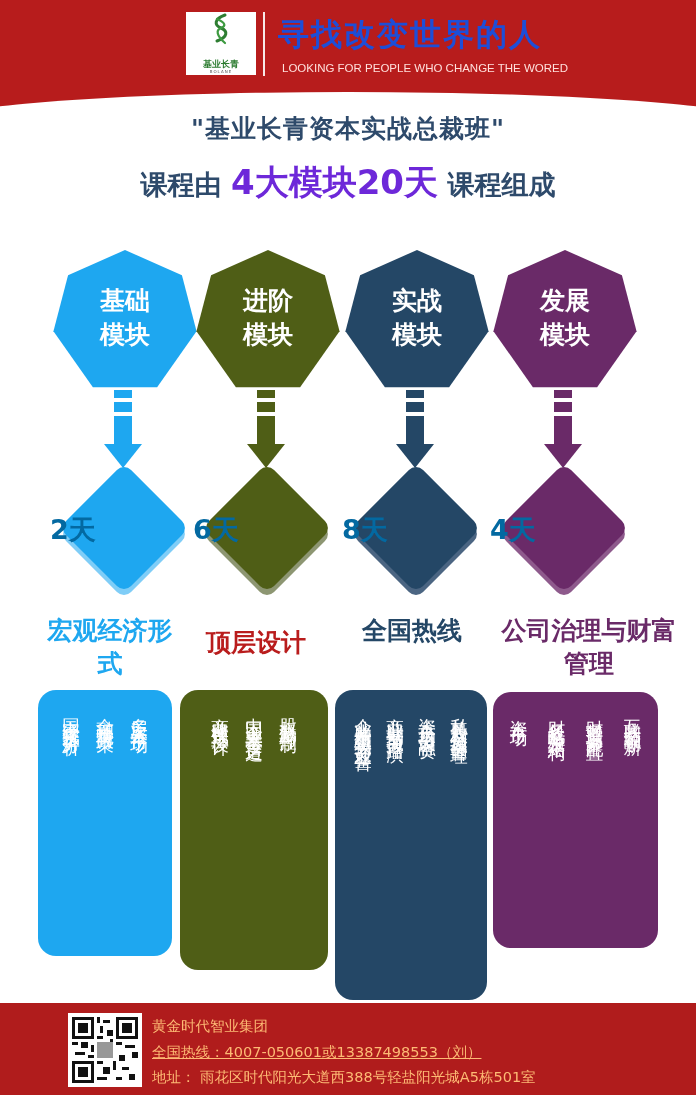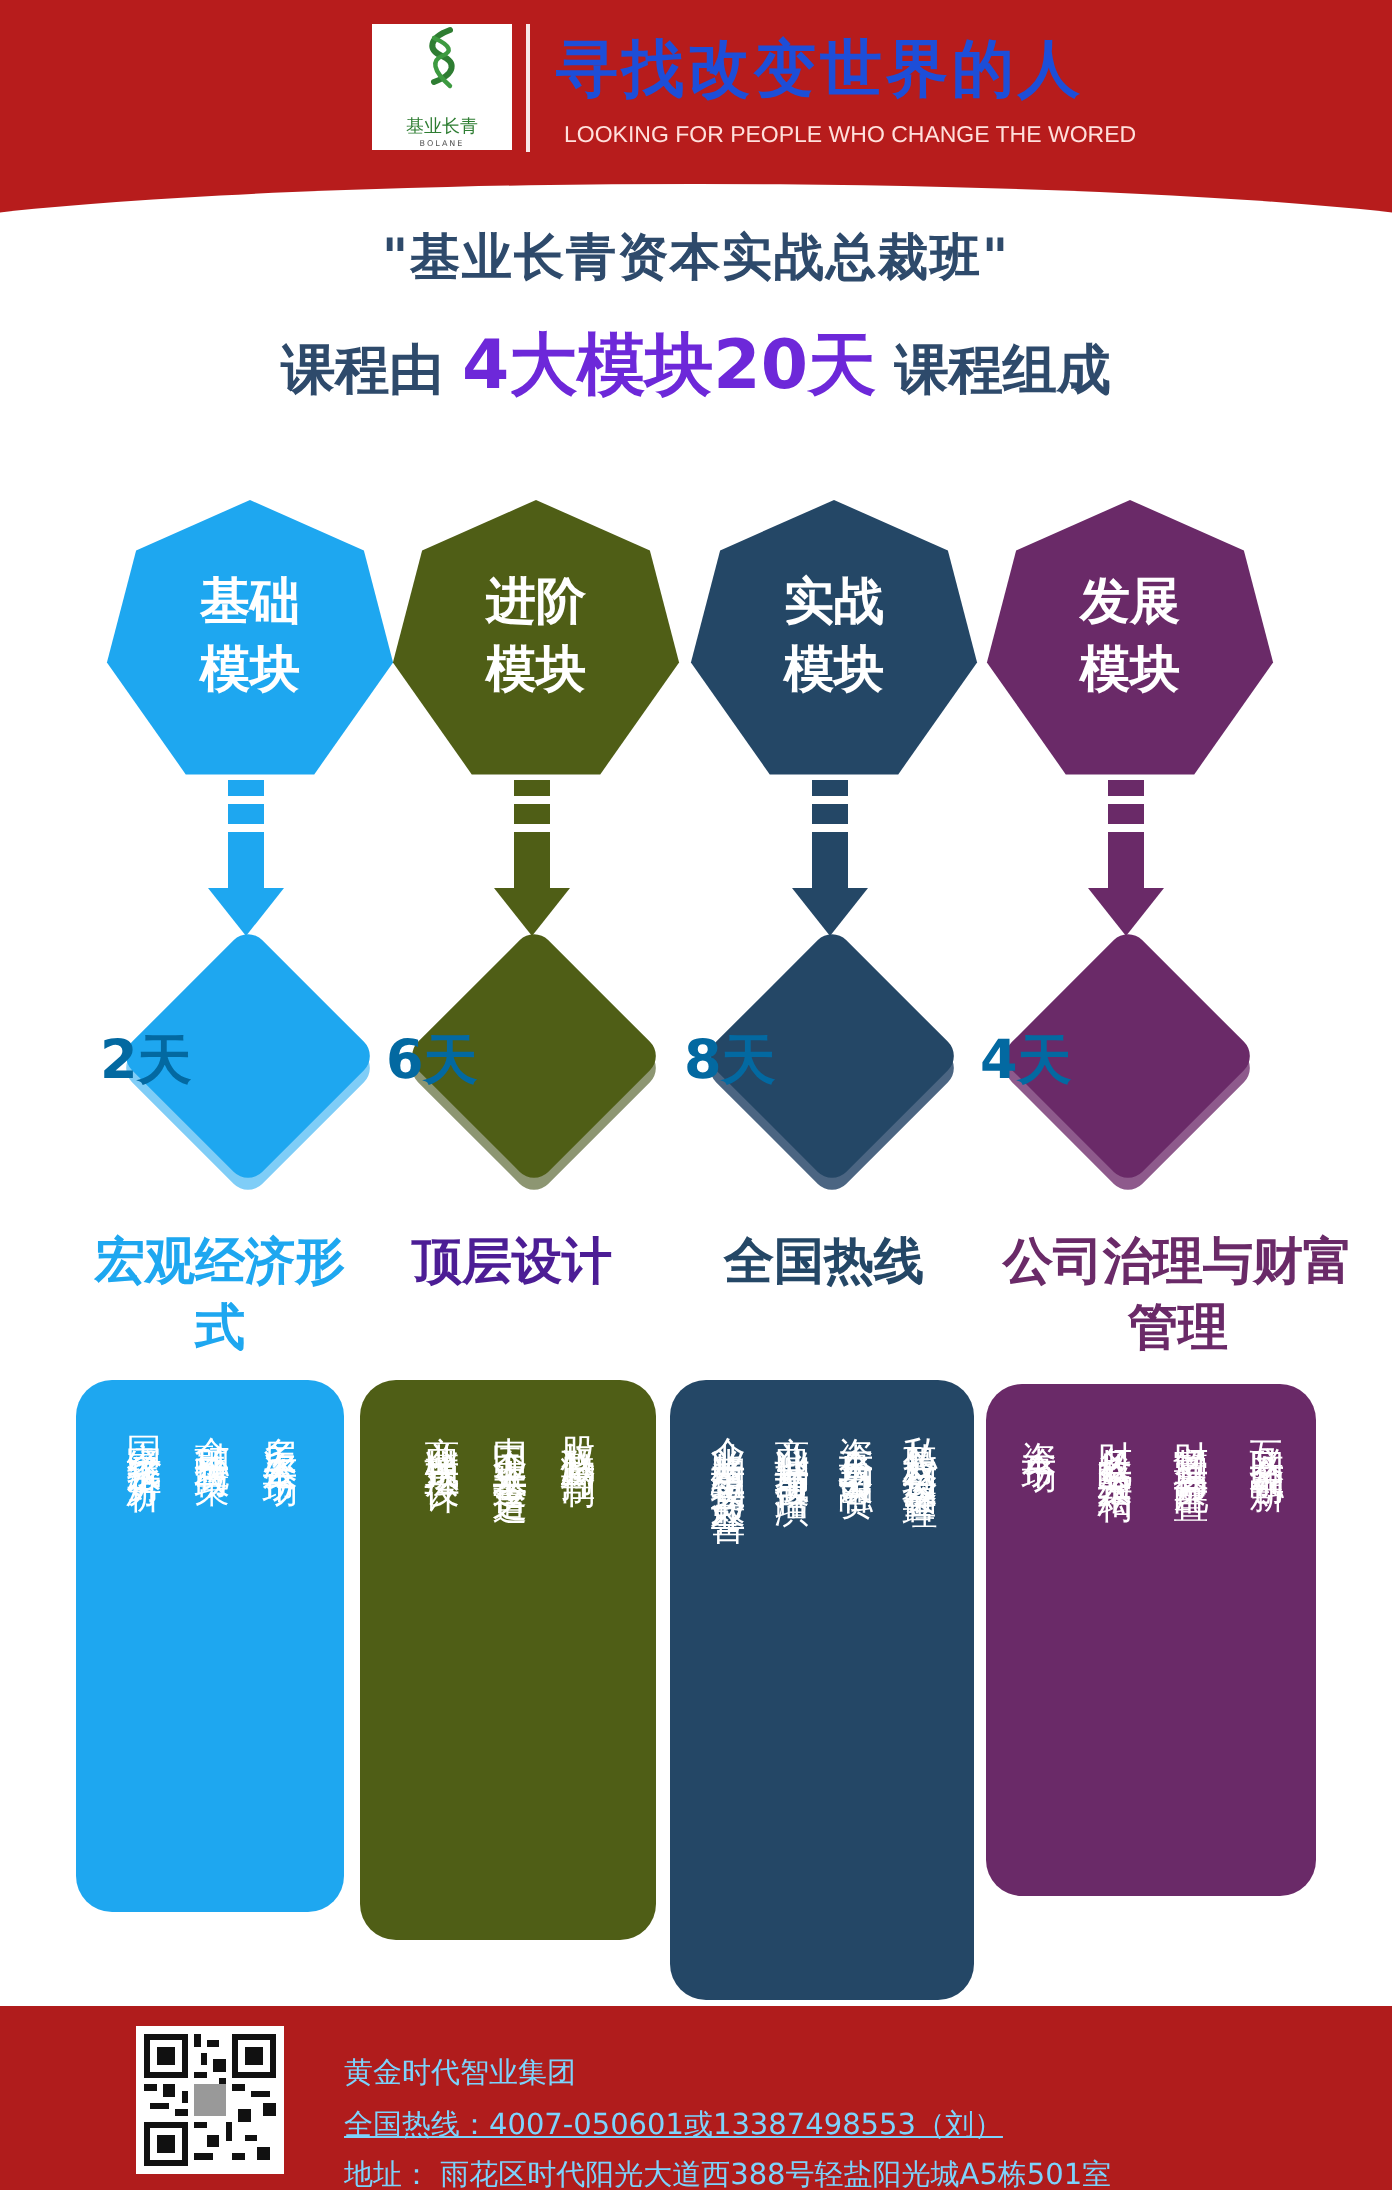--- a/index.html
+++ b/index.html
@@ -5,21 +5,21 @@
   * { box-sizing: border-box; margin: 0; padding: 0; }
   html, body { width: 696px; height: 1095px; overflow: hidden; background: #ffffff; }
   body { position: relative; font-family: "DejaVu Sans", "Liberation Sans", sans-serif; }
 
   
   .header { position: absolute; left: 0; top: 0; width: 696px; height: 150px; overflow: hidden; }
   .header-red { position: absolute; left: -80px; top: -300px; width: 856px; height: 440px; background: #b71c1c; border-radius: 0 0 50% 50% / 0 0 60px 60px; }
   .header-arc { position: absolute; left: -80px; top: 92px; width: 856px; height: 120px; background: #ffffff; border-radius: 50% 50% 0 0 / 34px 34px 0 0; }
   .logo-box { position: absolute; left: 186px; top: 12px; width: 70px; height: 63px; background: #ffffff; display: flex; flex-direction: column; align-items: center; justify-content: center; }
   .logo-glyph { width: 22px; height: 34px; }
-  .logo-text { font-size: 9px; color: #2e7d32; font-weight: normal; line-height: 10px; margin-top: 12px; }
+  .logo-text { font-size: 9px; color: #2e7d32; font-weight: bold; line-height: 10px; margin-top: 12px; }
   .logo-sub { font-size: 4px; color: #555; letter-spacing: 1px; line-height: 5px; }
   .header-divider { position: absolute; left: 263px; top: 12px; width: 2px; height: 64px; background: #ffffff; opacity: 0.9; }
   .slogan-cn { position: absolute; left: 278px; top: 14px; font-size: 31px; font-weight: bold; color: #1d4ed8; letter-spacing: 2px; white-space: nowrap; }
   .slogan-en { position: absolute; left: 282px; top: 62px; font-size: 11.5px; color: #ffe0dc; white-space: nowrap; font-family: "Liberation Sans", sans-serif; }
 
   
   .title-1 { position: absolute; left: 0; width: 696px; top: 112px; text-align: center; font-size: 25px; font-weight: bold; color: #2e4a6b; letter-spacing: 1px; }
   .title-2 { position: absolute; left: 0; width: 696px; top: 160px; text-align: center; font-size: 27px; font-weight: bold; color: #2e4a6b; white-space: nowrap; }
   .title-2 .hl { color: #6d28d9; font-size: 34px; }
 
@@ -40,21 +40,21 @@
   .topic { position: absolute; top: 614px; width: 170px; text-align: center; font-size: 25px; font-weight: bold; line-height: 33px; }
 
   
   .box { position: absolute; border-radius: 18px; display: flex; flex-direction: row-reverse; justify-content: center; gap: 10px; padding-top: 14px; }
   .vcol { writing-mode: vertical-rl; font-size: 17.5px; line-height: 24px; letter-spacing: 3px; color: #ffffff; white-space: nowrap; }
 
   
   .footer { position: absolute; left: 0; top: 1003px; width: 696px; height: 92px; background: #b01c1c; }
   .qr { position: absolute; left: 68px; top: 10px; width: 74px; height: 74px; background: #ffffff; padding: 4px; }
   .qr svg { width: 66px; height: 66px; }
-  .footer-line { position: absolute; left: 172px; font-size: 14.5px; color: #7dd3fc; white-space: nowrap; margin-top: 10px; }
+  .footer-line { position: absolute; left: 152px; font-size: 14.5px; color: #fdba74; white-space: nowrap; }
   .fl1 { top: 14px; }
   .fl2 { top: 40px; text-decoration: underline; }
   .fl3 { top: 65px; }
 </style>
 </head>
 <body>
 
 <div class="header">
   <div class="header-red"></div>
   <div class="header-arc"></div>
@@ -122,21 +122,21 @@
   <div class="connector c1" style="background:#6a2a68;"></div>
   <div class="connector c2" style="background:#6a2a68;"></div>
   <div class="connector c3" style="background:#6a2a68;"></div>
   <div class="arrow-head" style="border-top-color:#6a2a68;"></div>
   <div class="diamond-shadow" style="background:#8e5a8c;"></div>
   <div class="diamond" style="background:#6a2a68;"></div>
   <div class="diamond-label">4天</div>
 </div>
 
 <div class="topic" style="left:40px; width:140px; color:#1ea7f0;">宏观经济形式</div>
-<div class="topic" style="left:196px; width:120px; color:#4c1d95;">顶层设计</div>
+<div class="topic" style="left:196px; width:120px; color:#b91c1c;margin-top:12px;">顶层设计</div>
 <div class="topic" style="left:352px; width:120px; color:#244766;">全国热线</div>
 <div class="topic" style="left:494px; width:190px; color:#6a2a68;">公司治理与财富管理</div>
 
 <div class="box" style="left:38px; top:690px; width:134px; height:266px; background:#1ea7f0;">
   <div class="vcol">多层次资本市场</div>
   <div class="vcol">金融环境与政策</div>
   <div class="vcol">国家经济形势分析</div>
 </div>
 
 <div class="box" style="left:180px; top:690px; width:148px; height:280px; background:#4f5e16;">

